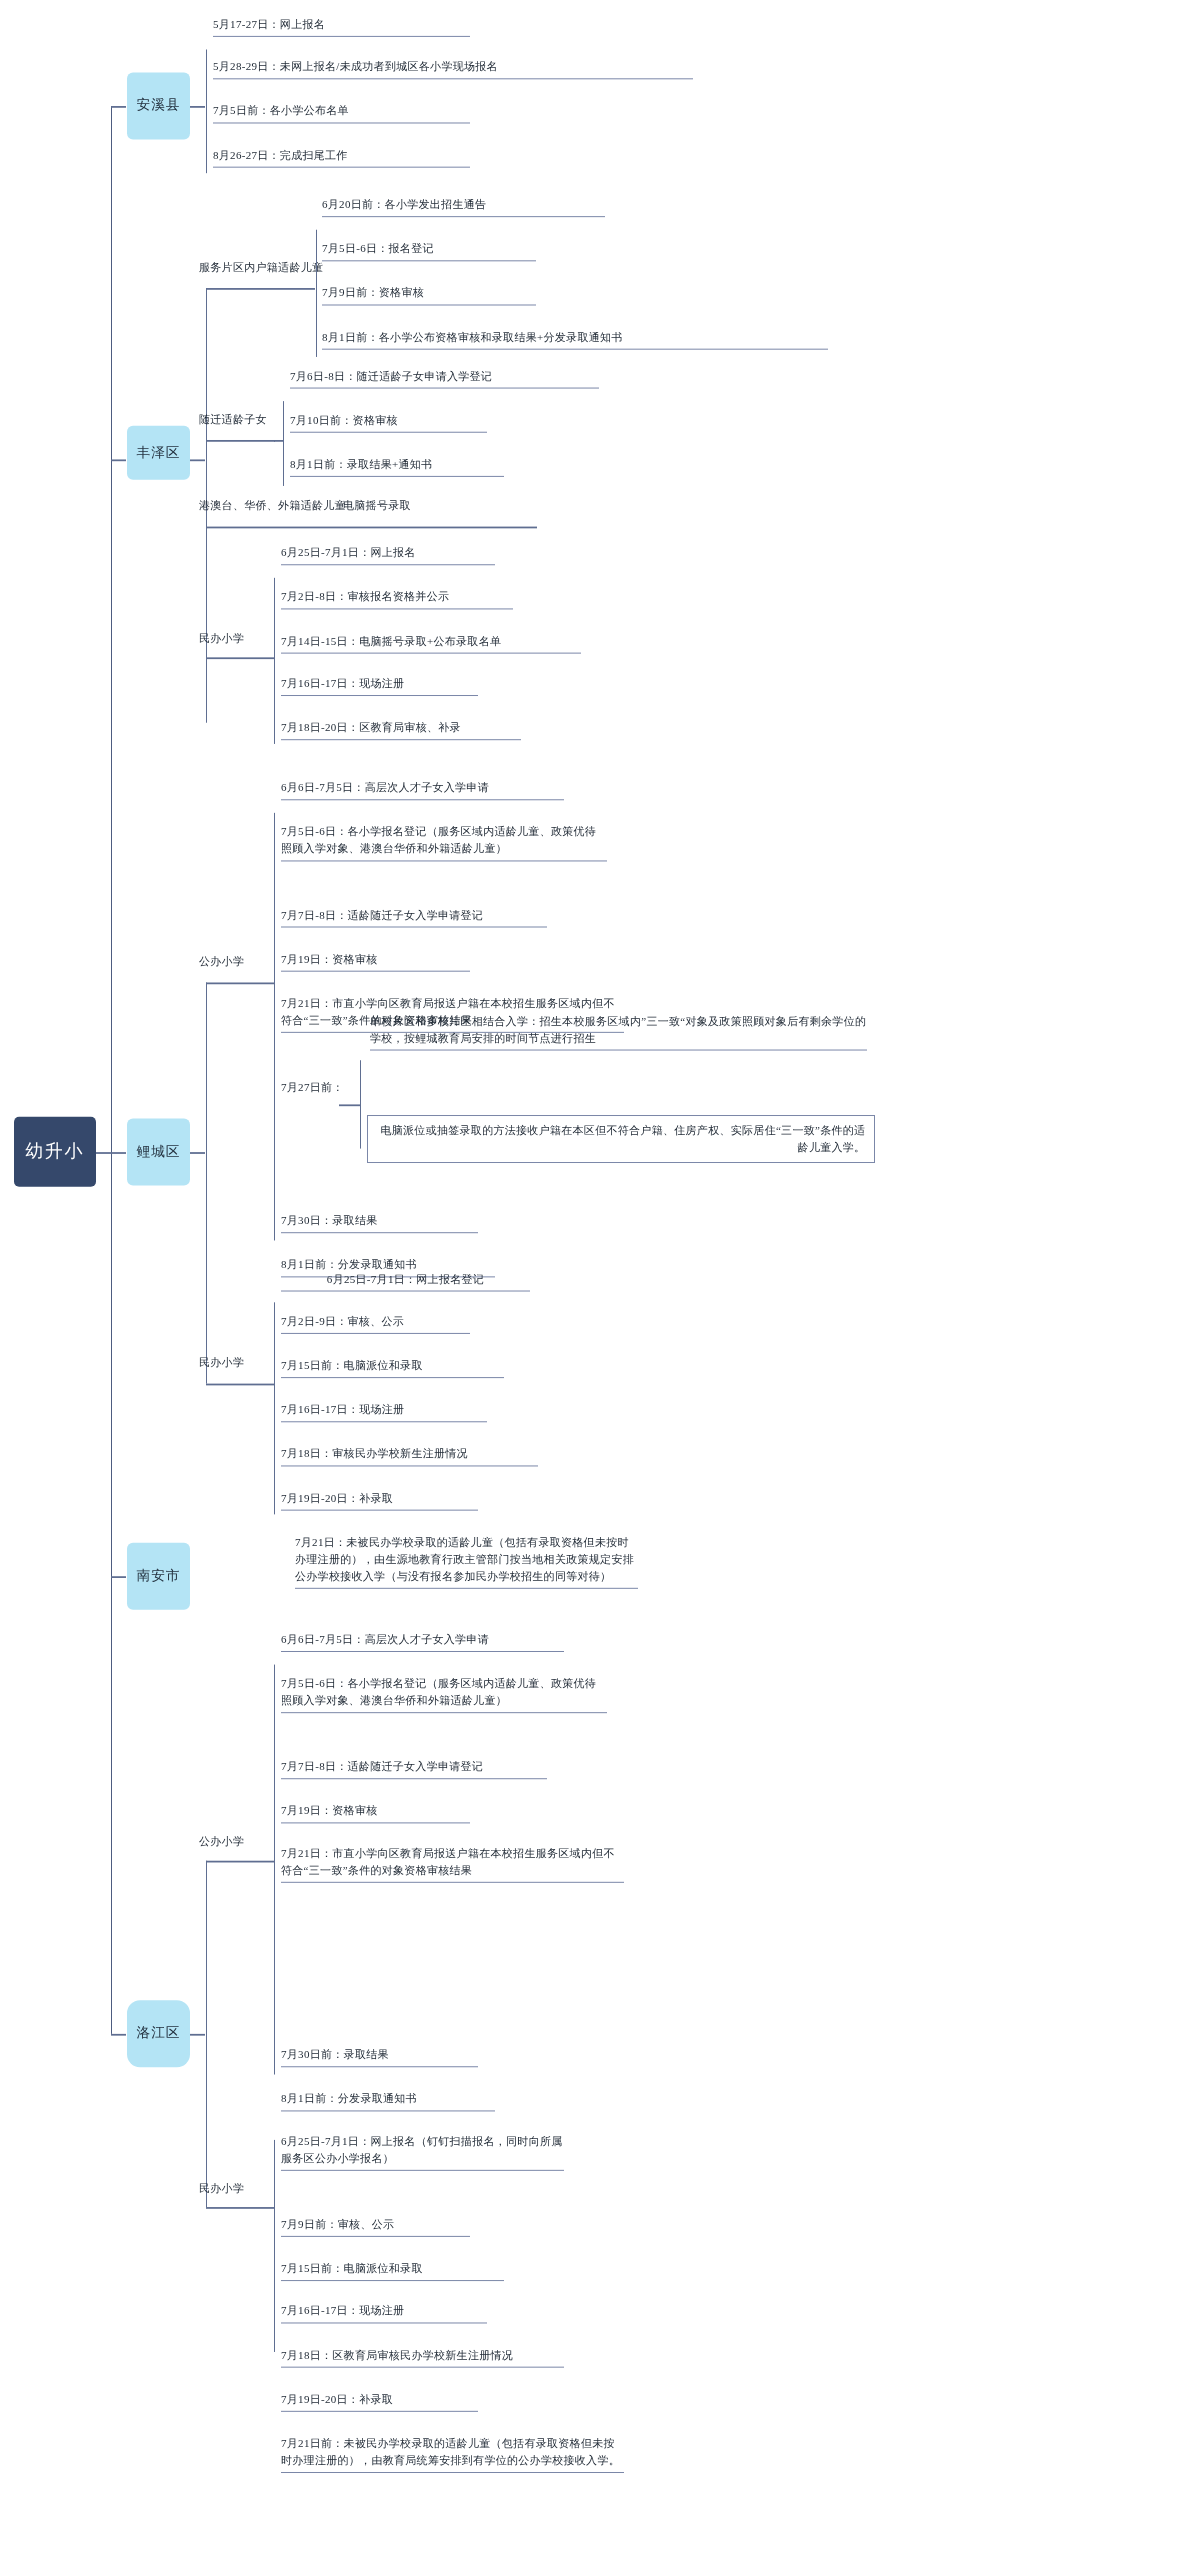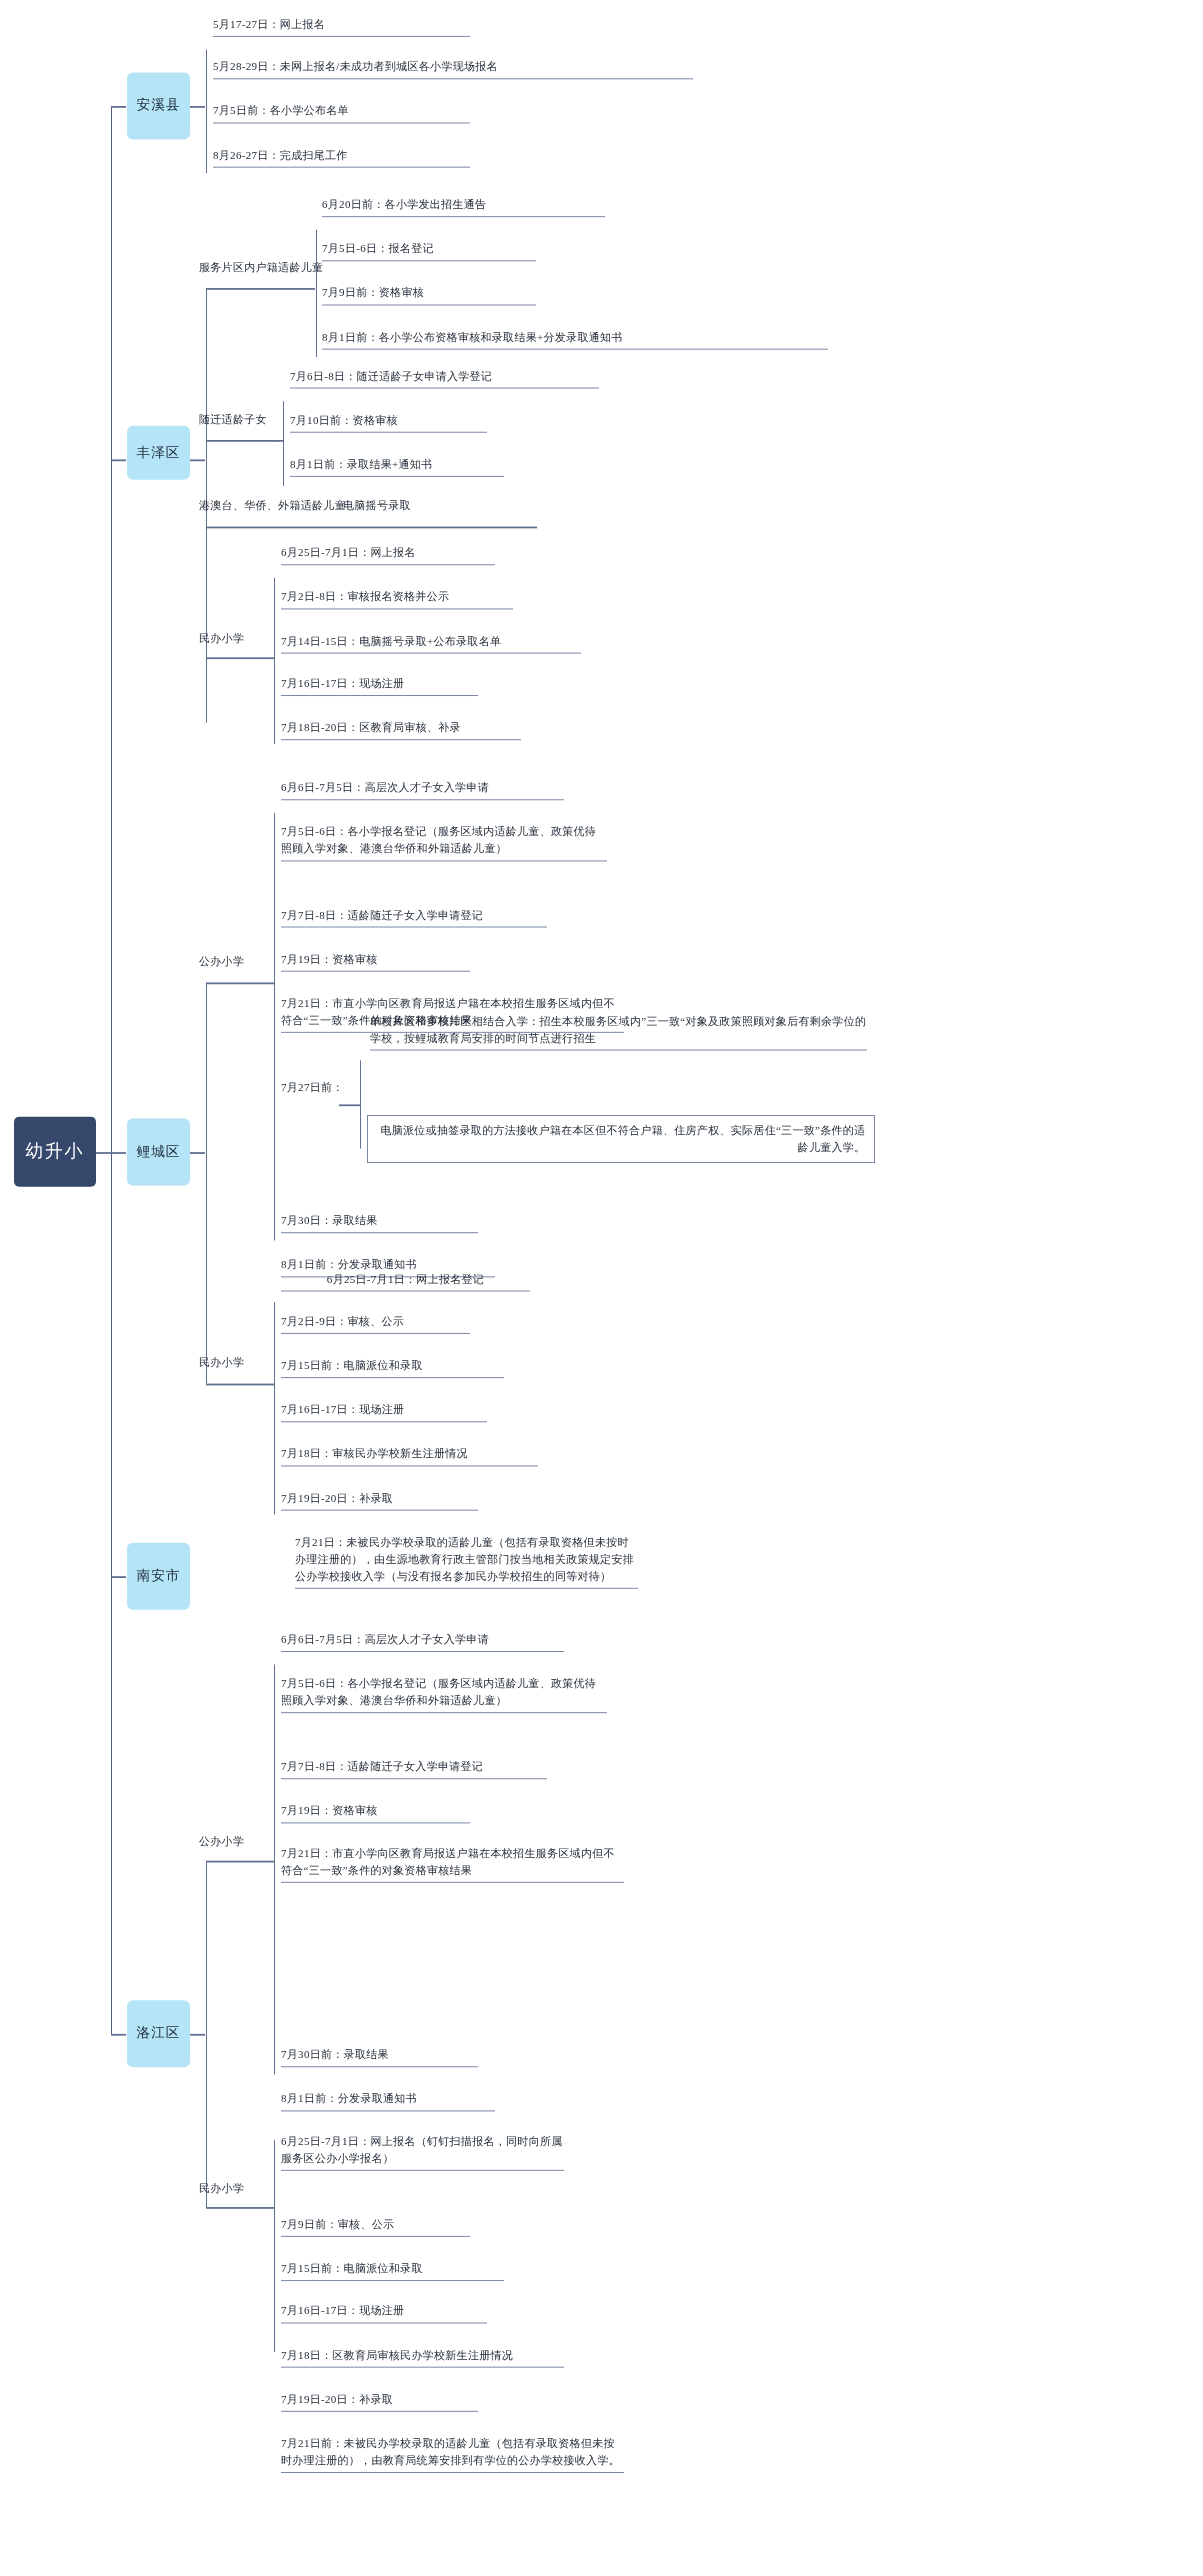--- a/index.html
+++ b/index.html
@@ -280,21 +280,21 @@
   <div class="leaf" style="left: 295px; top: 868px; width: 343px; transform-origin: 0px 0px; transform: scale(1, 0.565912);">
     <span class="u">7月21日：未被民办学校录取的适龄儿童（包括有录取资格但未按时办理注册的），由生源地教育行政主管部门按当地相关政策规定安排公办学校接收入学（与没有报名参加民办学校招生的同等对待）</span>
   </div>
 
   <div class="hline" style="left:111px; top:892px; width:15.4px;"></div>
   <div class="region-node" style="left: 127px; top: 873px; width: 63px; height: 67px; transform-origin: 0px 0px; transform: scale(1, 0.565912);">
     <span>南安市</span>
   </div>
 
   <div class="hline" style="left:111px; top:1151px; width:15.4px;"></div>
-  <div class="region-node" style="left: 127px; top: 1132px; width: 63px; height: 67px; transform-origin: 0px 0px; transform: scale(1, 0.565912);">
+  <div class="region-node" style="left: 127px; top: 1132px; width: 63px; height: 67px; transform-origin: 0px 0px; transform: scale(1, 0.565912); border-radius: 13px;">
     <span>洛江区</span>
   </div>
   <div class="hline" style="left:190px; top:1151px; width:15.4px;"></div>
   <div class="vline" style="left:206px; top:1053px; height:196px;"></div>
 
   <div class="hline" style="left:206px; top:1053px; width:60px;"></div>
   <div class="mid-label" style="left: 199px; top: 1038px; transform-origin: 0px 0px; transform: scale(1, 0.565912);">
     <span>公办小学</span>
   </div>
   <div class="hline" style="left:266px; top:1053px; width:8.6px;"></div>

